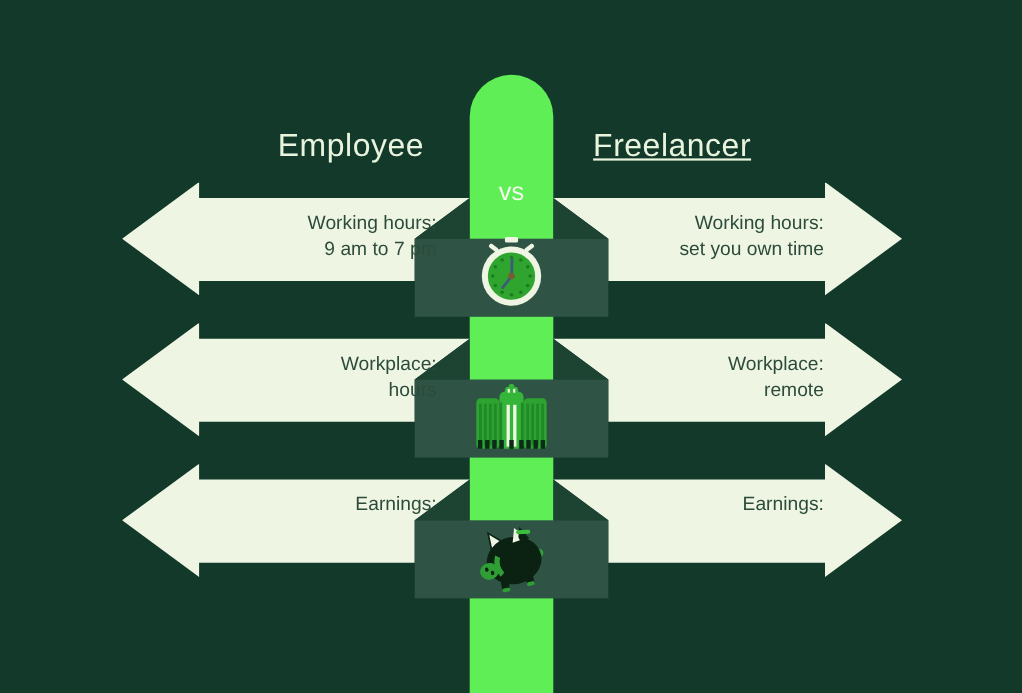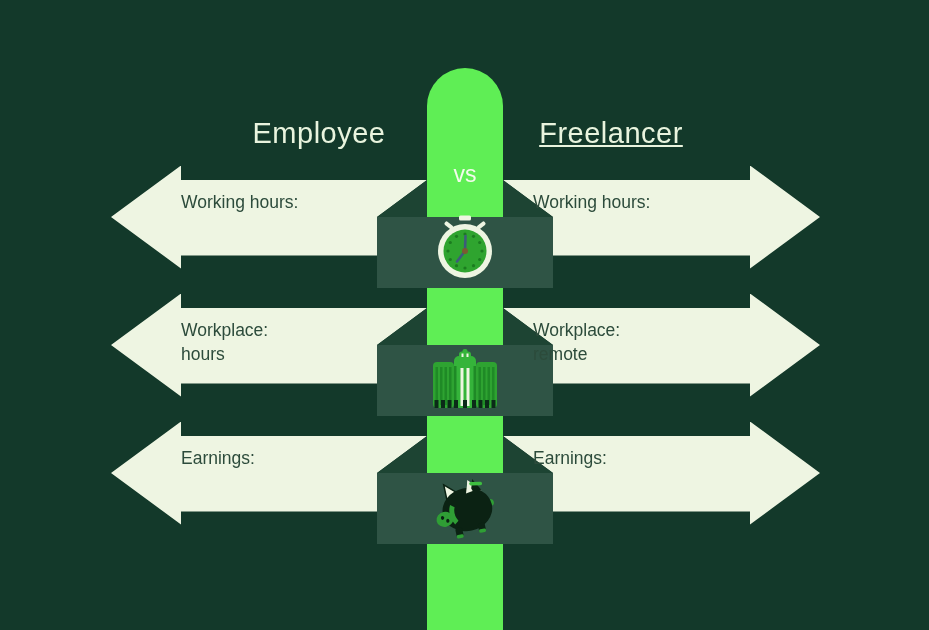--- a/index.html
+++ b/index.html
@@ -37,21 +37,21 @@
   }
   .arrow-right{
     left:503px; top:-51.5px; width:317px; height:103px;
     clip-path:polygon(317px 51.5px,247px 0px,247px 14.5px,0px 14.5px,50px 51.5px,50px 90px,247px 90px,247px 103px);
   }
   .shadow-tri{position:absolute; top:-37px; width:50px; height:37px; background:var(--panel-shadow);}
   .shadow-left{left:377px; clip-path:polygon(50px 0px,50px 37px,0px 37px);}
   .shadow-right{left:503px; clip-path:polygon(0px 0px,0px 37px,50px 37px);}
   .icon-panel{position:absolute; left:377px; top:0; width:176px; height:71px; background:var(--icon-panel);}
   .row-text{
-    position:absolute; top:-27px; width:216px; text-align:left;
+    position:absolute; top:-27px; width:216px; text-align:right;
     color:var(--text-dark); font-size:17.5px; line-height:24px;
   }
   .row-text-left{left:181px;}
   .row-text-right{left:533px;}
   .icon-box{position:absolute; left:427px; top:-3px; width:76px; height:76px;}
   .icon-box svg{display:block;}
 </style>
 </head>
 <body>
 
@@ -64,23 +64,25 @@
   <div class="title title-right">Freelancer</div>
 
   <div class="row" style="top:217px">
     <div class="arrow arrow-left"></div>
     <div class="arrow arrow-right"></div>
     <div class="shadow-tri shadow-left"></div>
     <div class="shadow-tri shadow-right"></div>
     <div class="icon-panel"></div>
     <div class="row-text row-text-left">
       <div>Working hours:</div>
+      <div>9 am to 7 pm</div>
     </div>
     <div class="row-text row-text-right">
       <div>Working hours:</div>
+      <div>set you own time</div>
     </div>
     <div class="icon-box">
       <svg width="76" height="76" viewBox="-38 -38 76 76">
         <rect x="-6" y="-36.5" width="12" height="5" rx="1.5" fill="#EEF5E2"></rect>
         <rect x="-21" y="-28.5" width="9.5" height="4" rx="1.5" fill="#EEF5E2" transform="rotate(38 -16 -26.5)"></rect>
         <rect x="11.5" y="-28.5" width="9.5" height="4" rx="1.5" fill="#EEF5E2" transform="rotate(-38 16 -26.5)"></rect>
         <circle cx="0" cy="-1" r="27" fill="#EEF5E2"></circle>
         <circle cx="0" cy="-1" r="21.5" fill="#2FA42F"></circle>
         <g fill="#1B7C1F">
           <circle cx="0" cy="-18" r="1.6"></circle>

